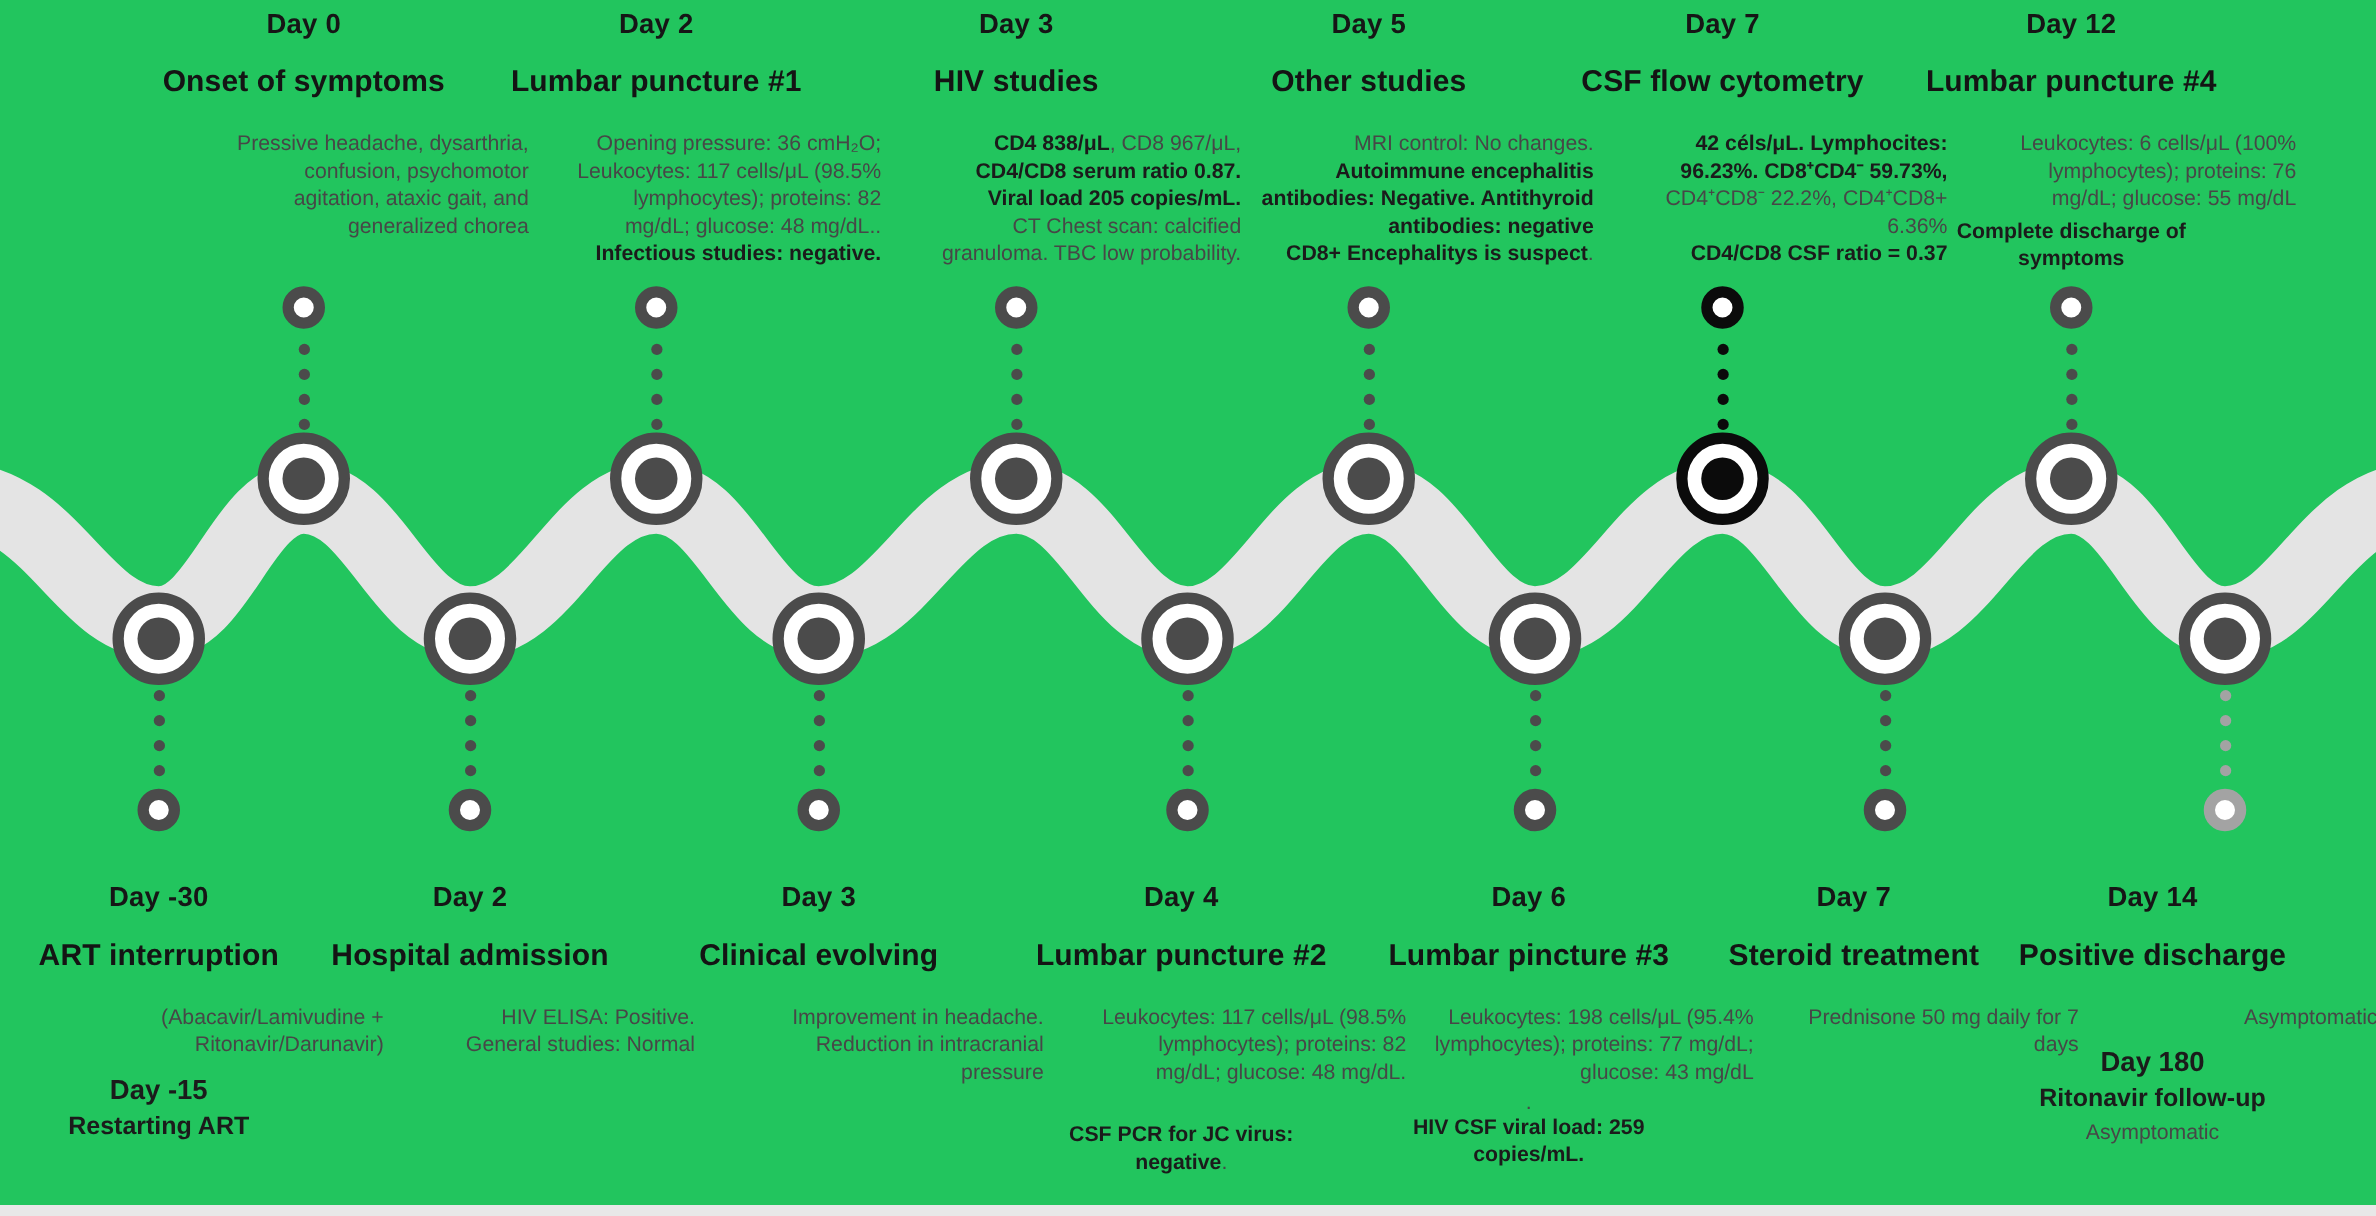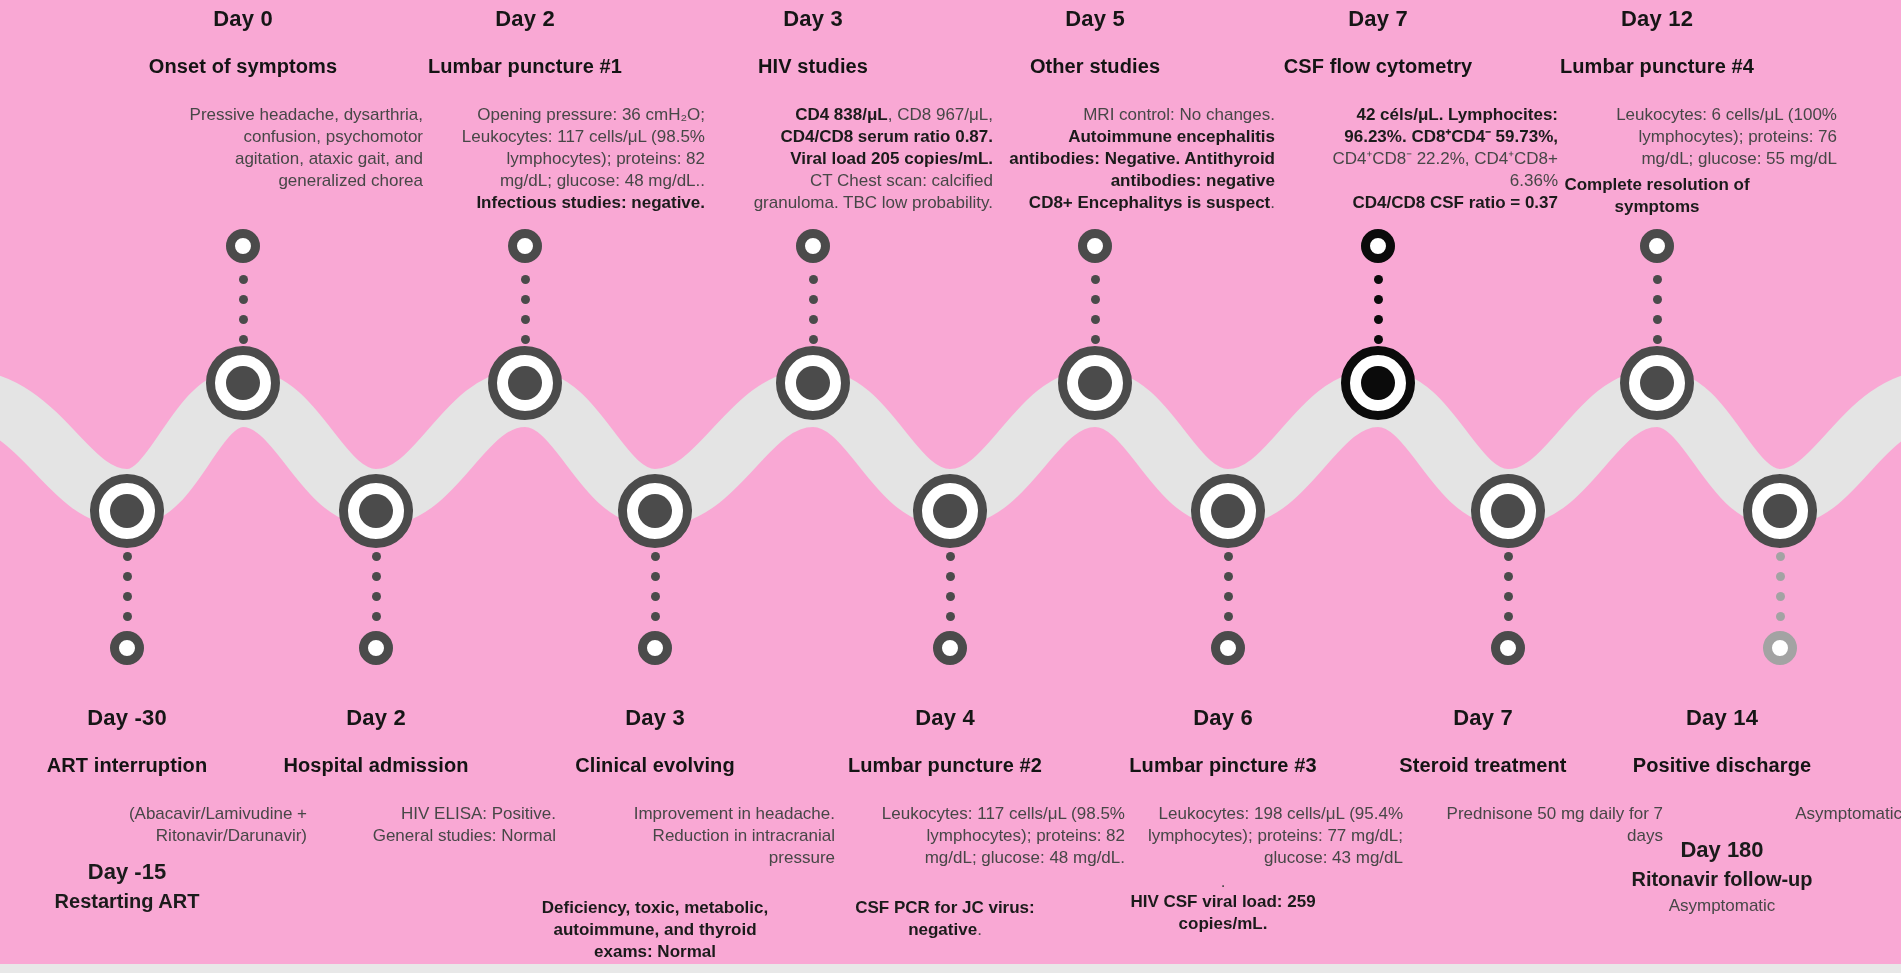--- a/index.html
+++ b/index.html
@@ -4,21 +4,21 @@
 <style>
   html,body{margin:0;padding:0;}
   body{
     font-family:"Liberation Sans", sans-serif;
     background:#ffffff;
   }
   #stage{
     position:relative;
     width:1901px;
     height:973px;
-    background:#f9a8d4;
+    background:#22c55e;
     overflow:hidden;
   }
   #wave-svg{position:absolute;left:0;top:0;z-index:1;}
   #bottom-strip{
     position:absolute;left:0;right:0;bottom:0;height:9px;
     background:#e8e8e8;z-index:0;
   }
 
   
   .event{
@@ -27,21 +27,21 @@
     text-align:center;
     z-index:3;
   }
   .event.etop{top:6px;}
   .event.ebot{top:705px;}
   .event .day{
     font-size:22px;font-weight:bold;color:#161616;
     line-height:26px;letter-spacing:.2px;
   }
   .event .title{
-    font-size:20px;font-weight:bold;color:#141414;
+    font-size:24px;font-weight:bold;color:#141414;
     line-height:24px;margin-top:22px;letter-spacing:.1px;
   }
   .event .body{margin-top:26px;}
   .para{
     margin:22px 0 0;
     font-size:17px;line-height:22px;color:#474747;
   }
   .para:first-child{margin-top:0;text-align:right;}
   .para.tight{margin-top:4px;}
   .para.gap{margin-top:28px;}
@@ -143,21 +143,21 @@
     <div class="title">CSF flow cytometry</div>
     <div class="body">
           <p class="para"><span class="seg bold">42 céls/μL. Lymphocites:</span><br><span class="seg bold">96.23%. CD8⁺CD4⁻ 59.73%,</span><br><span class="seg">CD4⁺CD8⁻ 22.2%,  CD4⁺CD8+</span><br><span class="seg">6.36%</span><br><span class="seg bold">CD4/CD8 CSF ratio = 0.37</span></p>
         </div>
   </div>
       <div class="event etop" style="left: 1477px;">
     <div class="day">Day 12</div>
     <div class="title">Lumbar puncture #4</div>
     <div class="body">
           <p class="para"><span class="seg">Leukocytes: 6 cells/μL (100%</span><br><span class="seg">lymphocytes); proteins: 76</span><br><span class="seg">mg/dL; glucose: 55 mg/dL</span></p>
-          <p class="para tight"><span class="seg bold">Complete resolution of</span><br><span class="seg bold">symptoms</span></p>
+          <p class="para tight"><span class="seg bold">Complete discharge of</span><br><span class="seg bold">symptoms</span></p>
         </div>
   </div>
     </div>
   <div id="bottom-row">
       <div class="event ebot" style="left: -53px;">
     <div class="day">Day -30</div>
     <div class="title">ART interruption</div>
     <div class="body">
           <p class="para"><span class="seg">(Abacavir/Lamivudine +</span><br><span class="seg">Ritonavir/Darunavir)</span></p>
           <p class="para day2"><span class="seg bold">Day -15</span></p>
@@ -169,21 +169,20 @@
     <div class="title">Hospital admission</div>
     <div class="body">
           <p class="para"><span class="seg">HIV ELISA: Positive.</span><br><span class="seg">General studies: Normal</span></p>
         </div>
   </div>
       <div class="event ebot" style="left: 475px;">
     <div class="day">Day 3</div>
     <div class="title">Clinical evolving</div>
     <div class="body">
           <p class="para"><span class="seg">Improvement in headache.</span><br><span class="seg">Reduction in intracranial</span><br><span class="seg">pressure</span></p>
-          <p class="para gap"><span class="seg bold">Deficiency, toxic, metabolic,</span><br><span class="seg bold">autoimmune, and thyroid</span><br><span class="seg bold">exams: Normal</span></p>
         </div>
   </div>
       <div class="event ebot" style="left: 765px;">
     <div class="day">Day 4</div>
     <div class="title">Lumbar puncture #2</div>
     <div class="body">
           <p class="para"><span class="seg">Leukocytes: 117 cells/μL (98.5%</span><br><span class="seg">lymphocytes); proteins: 82</span><br><span class="seg">mg/dL; glucose: 48 mg/dL.</span></p>
           <p class="para gap"><span class="seg bold">CSF PCR for JC virus:</span><br><span class="seg bold">negative</span><span class="seg">.</span></p>
         </div>
   </div>

